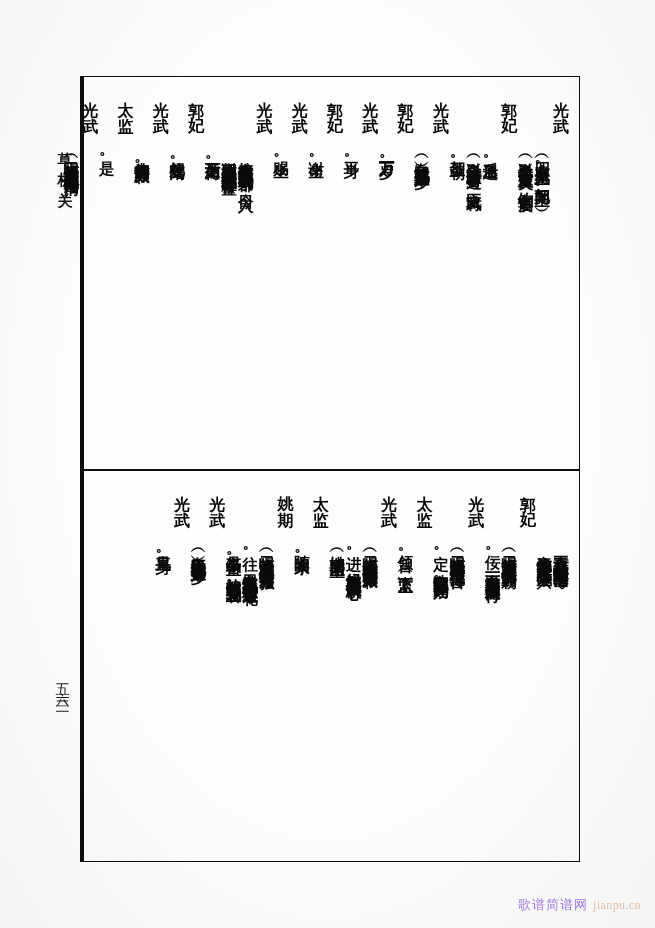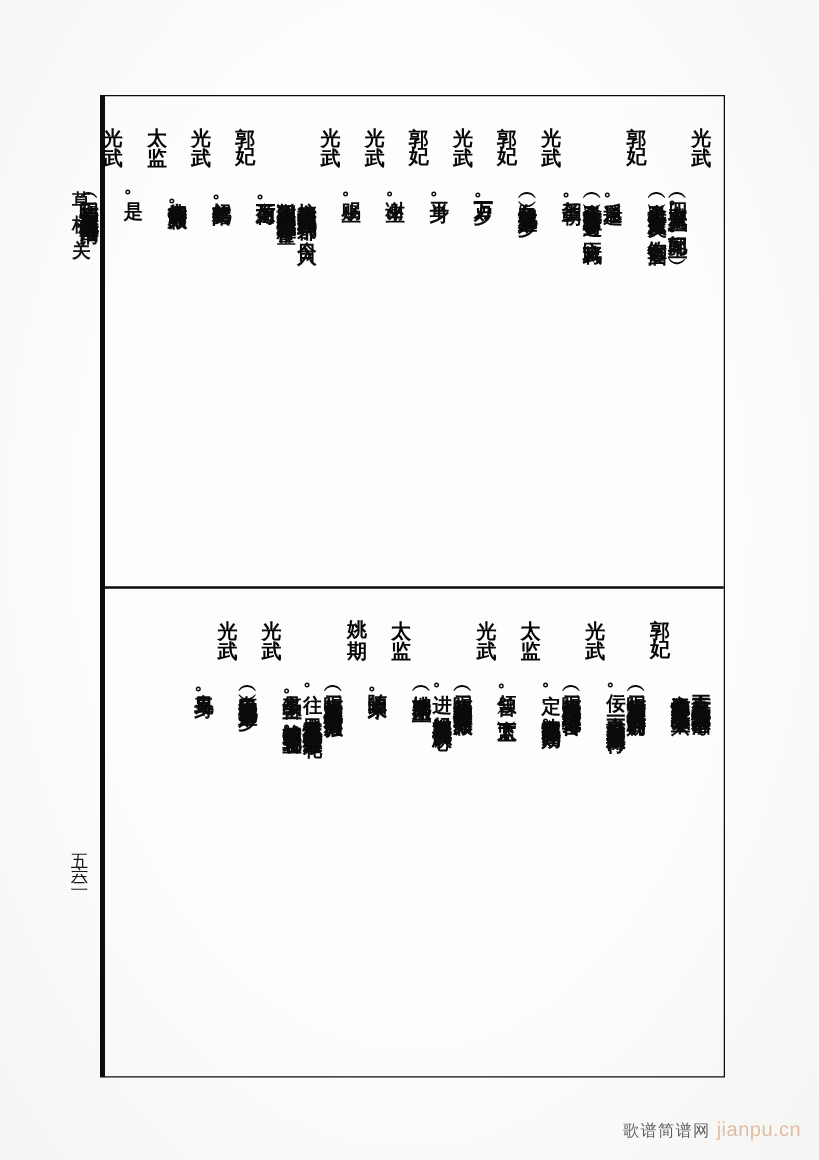--- a/index.html
+++ b/index.html
@@ -152,28 +152,28 @@
     right: 14px;
     bottom: 14px;
     display: flex;
     align-items: baseline;
     gap: 5px;
     opacity: 0.62;
     user-select: none;
   }
   #watermark .wm-cn {
     font-size: 13px;
-    color: #000000;
+    color: #6d28d9;
     letter-spacing: 1px;
     font-family: "DejaVu Sans", "Liberation Sans", sans-serif;
   }
   #watermark .wm-url {
-    font-size: 16px;
+    font-size: 12px;
     color: #d39a72;
-    font-family: Liberation Sans, sans-serif;
+    font-family: Liberation Serif, serif;
     letter-spacing: 0.4px;
   }
 </style>
 </head>
 <body>
 
 <div id="page-scan">
 
   <div id="paper-grain"></div>
 

